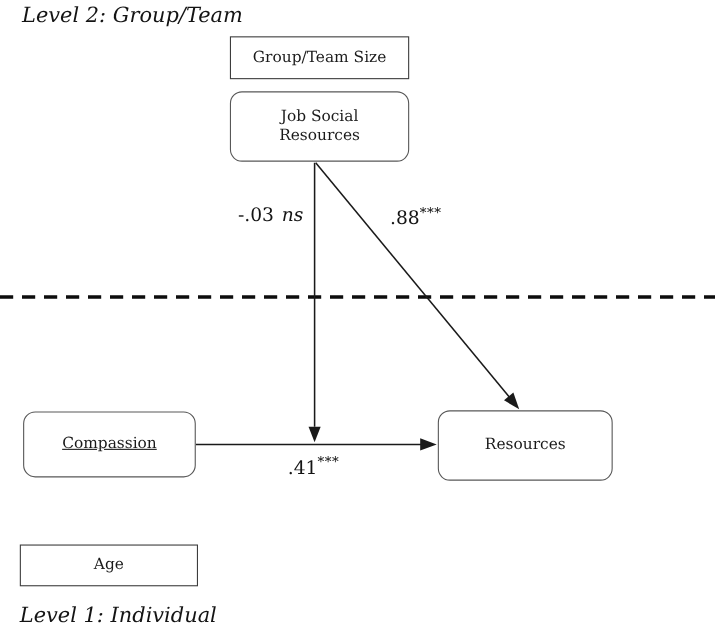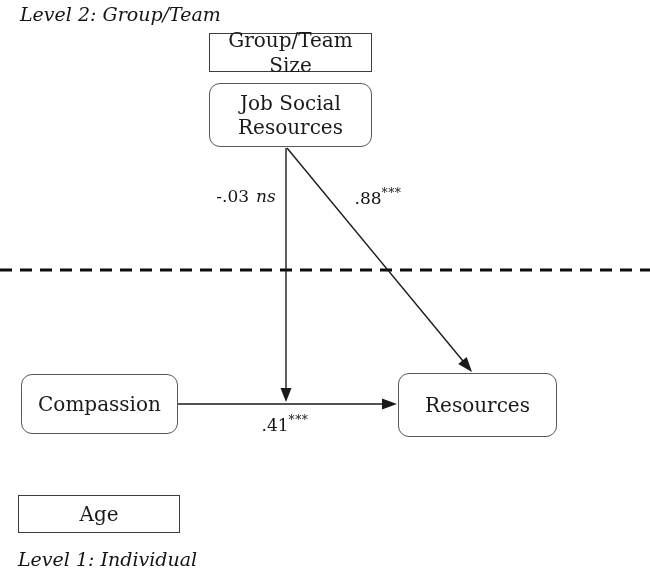--- a/index.html
+++ b/index.html
@@ -31,30 +31,30 @@
     font-style: italic;
   }
   .level2 { left: 20px; top: 3px; }
   .level1 { left: 18px; top: 548px; }
   .box {
     position: absolute;
     display: flex;
     align-items: center;
     justify-content: center;
     text-align: center;
-    font-size: 20px;
+    font-size: 14px;
     line-height: 1.22;
     background: #ffffff;
     box-sizing: border-box;
   }
   .box.sharp  { border: 1.6px solid #3d3d3d; }
   .box.round  { border: 1.6px solid #585858; border-radius: 11px; }
   .b-group-size { left: 209px; top: 33px;  width: 163px; height: 39px; }
   .b-jsr        { left: 209px; top: 83px;  width: 163px; height: 64px; padding: 0 18px; }
-  .b-compassion { left: 21px;  top: 374px; width: 157px; height: 60px; }
+  .b-compassion { left: 21px;  top: 374px; width: 157px; height: 60px; text-decoration: underline; }
   .b-engagement { left: 398px; top: 373px; width: 159px; height: 64px; }
   .b-gender     { left: 18px;  top: 449px; width: 162px; height: 38px; }
   .b-age        { left: 18px;  top: 495px; width: 162px; height: 38px; text-align: center; }
   .coef {
     position: absolute;
     width: 130px;
     text-align: center;
     font-size: 17px;
     white-space: nowrap;
     color: #141414;

